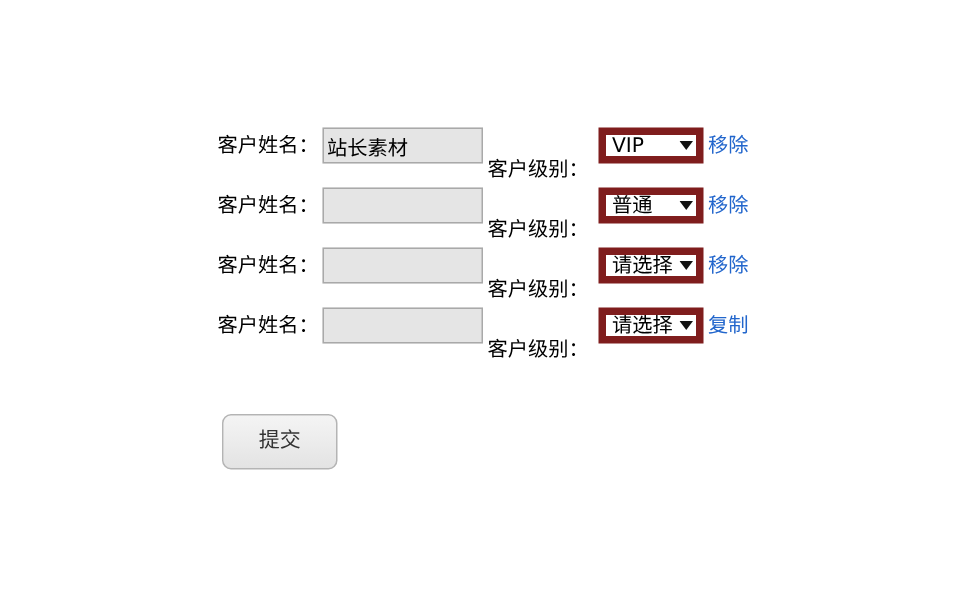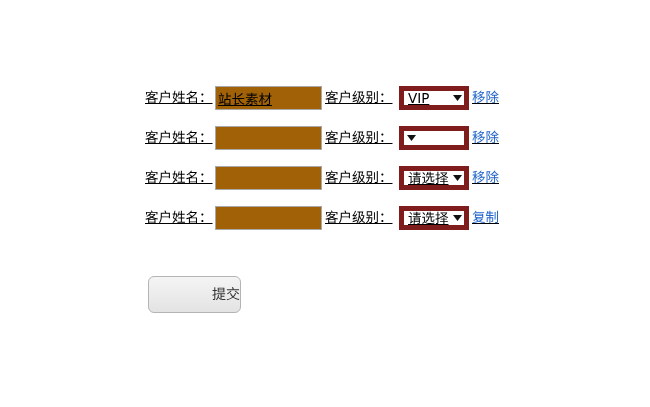--- a/index.html
+++ b/index.html
@@ -22,23 +22,22 @@
     position: absolute;
     left: 145px;
     top: 84px;
     width: 420px;
   }
 
   .form-row {
     height: 26px;
     margin-bottom: 14px;
     display: flex;
-    align-items: flex-end;
+    align-items: center;
     white-space: nowrap;
-    text-decoration: underline;
   }
 
   .field-label {
     font-size: 13.5px;
     color: #000000;
     line-height: 26px;
     letter-spacing: 0px;
     font-family: "DejaVu Sans", "Liberation Sans", sans-serif;
   }
 
@@ -53,21 +52,21 @@
     padding-left: 3px;
     box-sizing: border-box;
     margin-top: 32px;
   }
 
   .text-input {
     width: 107px;
     height: 24px;
     box-sizing: border-box;
     border: 1px solid #a9a9a9;
-    background: #a16207;
+    background: #e5e5e5;
     font-family: "DejaVu Sans", "Liberation Sans", sans-serif;
     font-size: 13.5px;
     color: #000000;
     padding: 0 2px;
     margin: 0;
     line-height: 22px;
     outline: none;
   }
 
   .select-wrap {
@@ -115,33 +114,33 @@
     font-family: "DejaVu Sans", "Liberation Sans", sans-serif;
   }
 
   #submit-area {
     position: absolute;
     left: 148px;
     top: 276px;
   }
 
   .submit-button {
-    width: 93px;
+    width: 77px;
     height: 37px;
     box-sizing: border-box;
     border: 1px solid #b4b4b4;
     border-radius: 6px;
     background: linear-gradient(to bottom, #f4f4f4 0%, #ececec 50%, #e3e3e3 100%);
     color: #333333;
     font-size: 14px;
     font-family: "DejaVu Sans", "Liberation Sans", sans-serif;
     cursor: pointer;
     padding: 0;
     line-height: 35px;
-    text-align: right;
+    text-align: center;
   }
 </style>
 </head>
 <body>
 
 <div id="form-area">
 
   <div class="form-row">
     <span class="field-label label-name">客户姓名：</span>
     <input class="text-input" type="text" value="站长素材" style="">
@@ -155,20 +154,21 @@
       </span>
     </div>
     <a class="action-link">移除</a>
   </div>
 
   <div class="form-row">
     <span class="field-label label-name">客户姓名：</span>
     <input class="text-input" type="text" value="" style="">
     <span class="field-label label-level">客户级别：</span>
     <div class="select-wrap">
+      <span class="select-value">普通</span>
       <span class="select-arrow">
         <svg width="9" height="6" viewBox="0 0 9 6">
             <polygon points="0,0 9,0 4.5,6" fill="#111111"></polygon>
           </svg>
       </span>
     </div>
     <a class="action-link">移除</a>
   </div>
 
   <div class="form-row">

